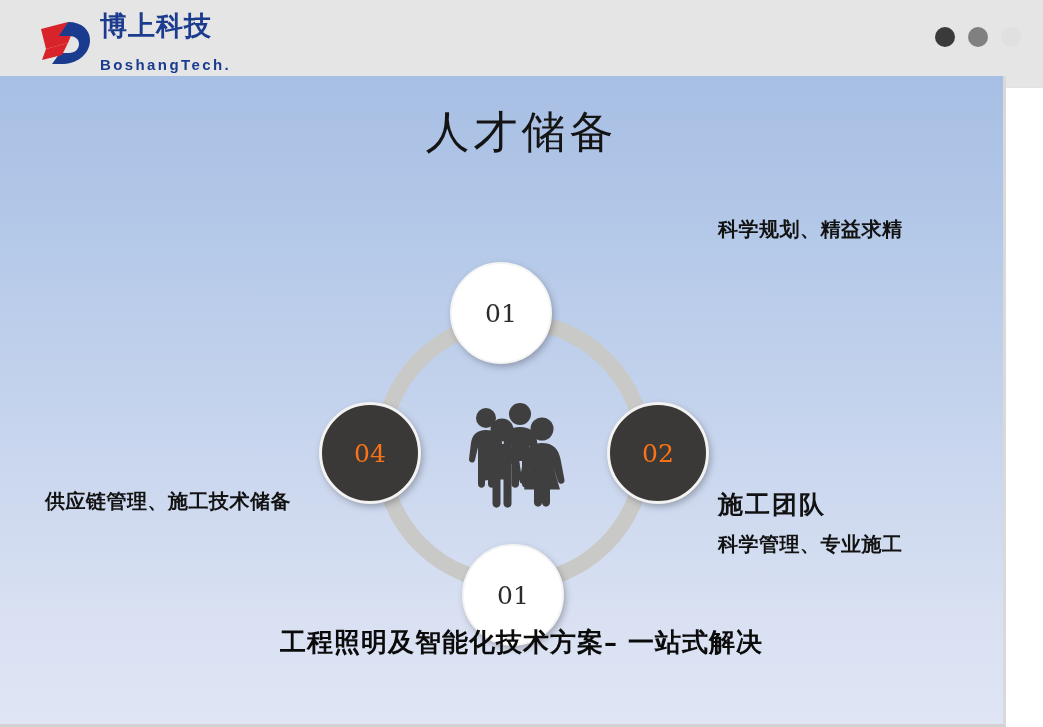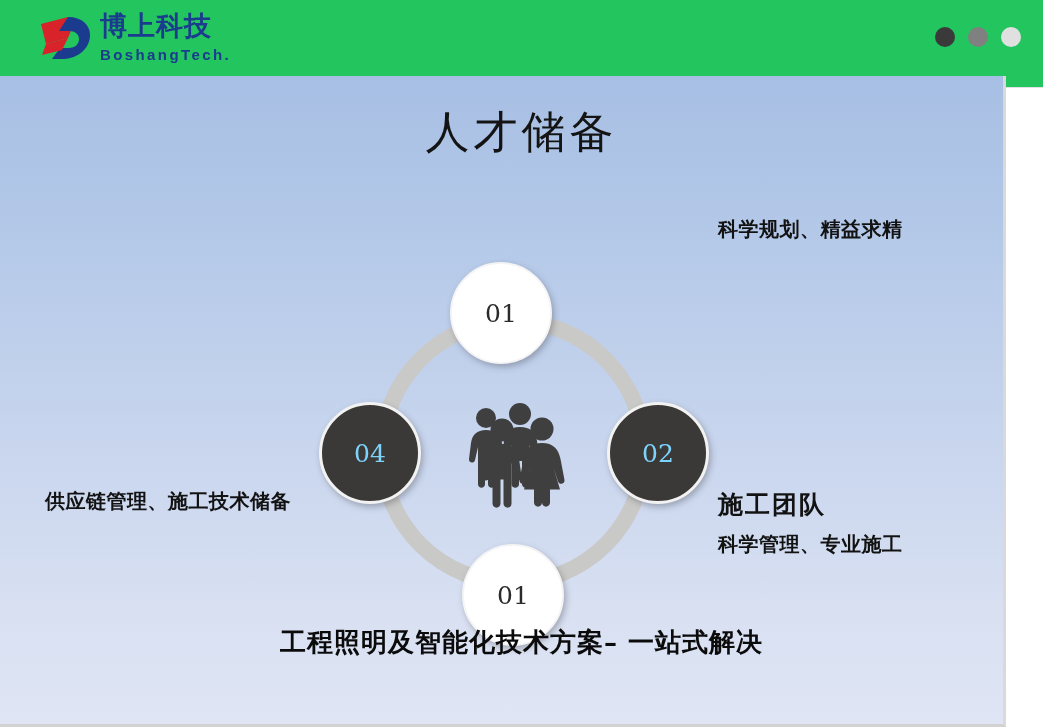--- a/index.html
+++ b/index.html
@@ -19,21 +19,21 @@
     background: #ffffff;
     box-sizing: border-box;
   }
 
   
   #header {
     position: absolute;
     left: 0; top: 0;
     width: 1043px;
     height: 88px;
-    background: #22c55e;
+    background: #e5e5e5;
     border-bottom: 1px solid #e2e2e2;
     box-sizing: border-box;
   }
 
   #logo-block {
     position: absolute;
     left: 38px;
     top: 13px;
     display: flex;
     align-items: center;
@@ -52,21 +52,21 @@
     letter-spacing: 1px;
     line-height: 1.02;
     font-family: "Liberation Sans", "DejaVu Sans", sans-serif;
   }
   #logo-en {
     font-size: 15px;
     font-weight: bold;
     color: #1b3b8f;
     letter-spacing: 2.4px;
     line-height: 1.1;
-    margin-top: 6px;
+    margin-top: 16px;
     font-family: "Liberation Sans", "DejaVu Sans", sans-serif;
   }
 
   #header-dots {
     position: absolute;
     right: 22px;
     top: 27px;
     display: flex;
     gap: 13px;
     align-items: center;
@@ -145,21 +145,21 @@
     box-shadow: 2px 3px 6px rgba(60,60,70,0.35);
     box-sizing: border-box;
   }
   .node.light {
     background: #ffffff;
     color: #2b2b2b;
     border: 2px solid #f4f4f4;
   }
   .node.dark {
     background: #3a3937;
-    color: #7dd3fc;
+    color: #f97316;
     border: 3px solid #f2f2f2;
   }
   #node-01 { left: 128px; top: -4px; }
   #node-02 { left: 285px; top: 136px; }
   #node-03 { left: 140px; top: 278px; }
   #node-04 { left: -3px;  top: 136px; }
 
   
   .corner {
     position: absolute;

